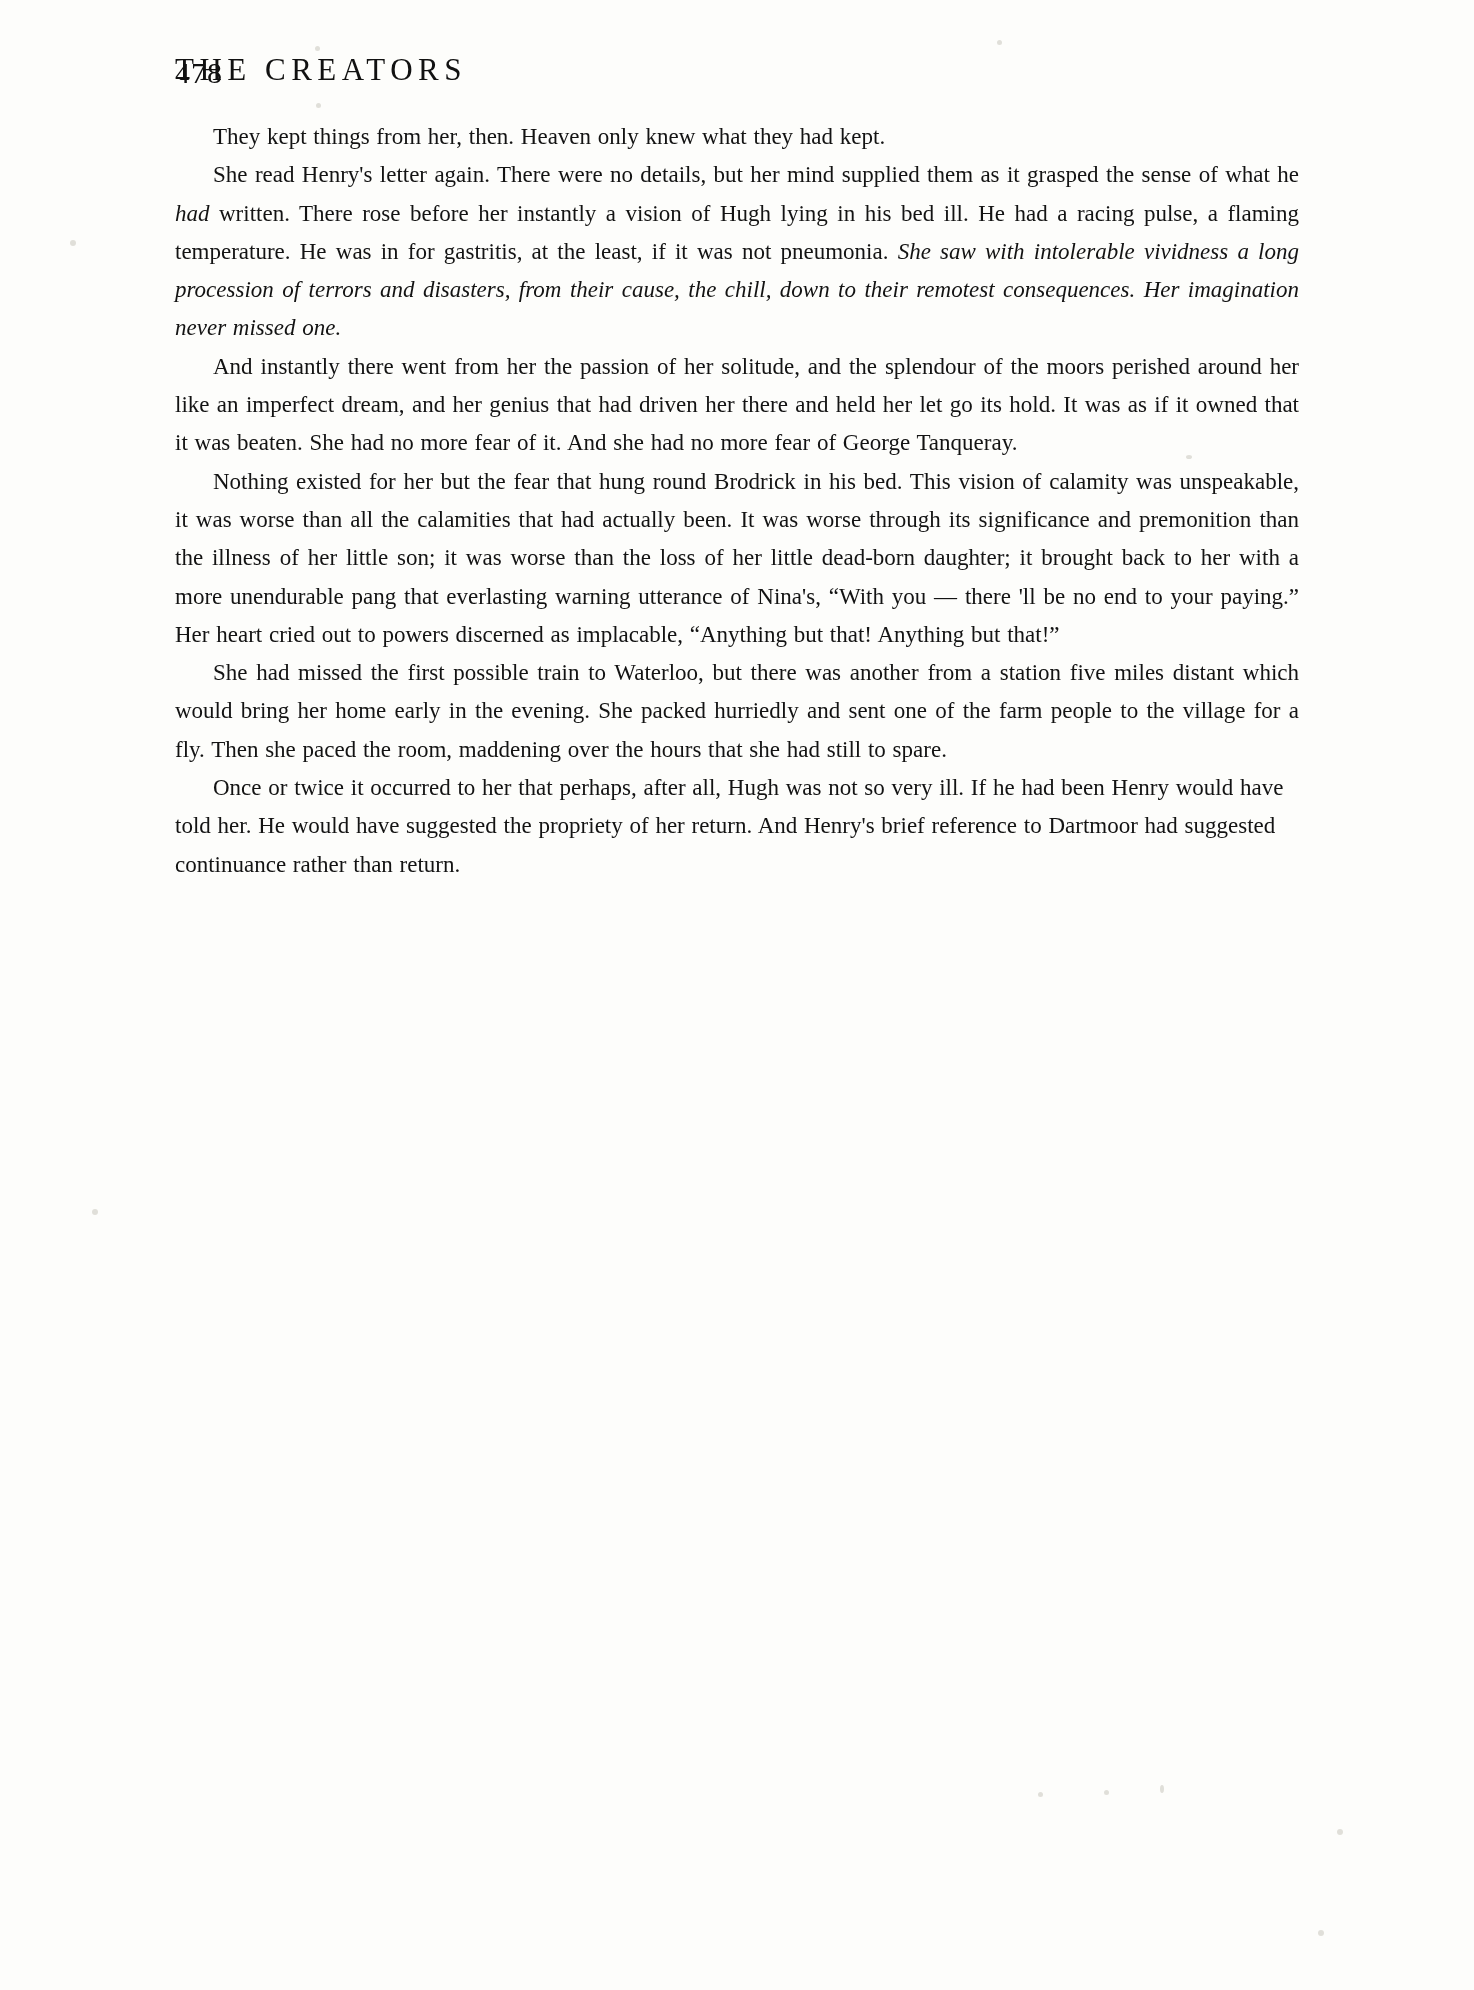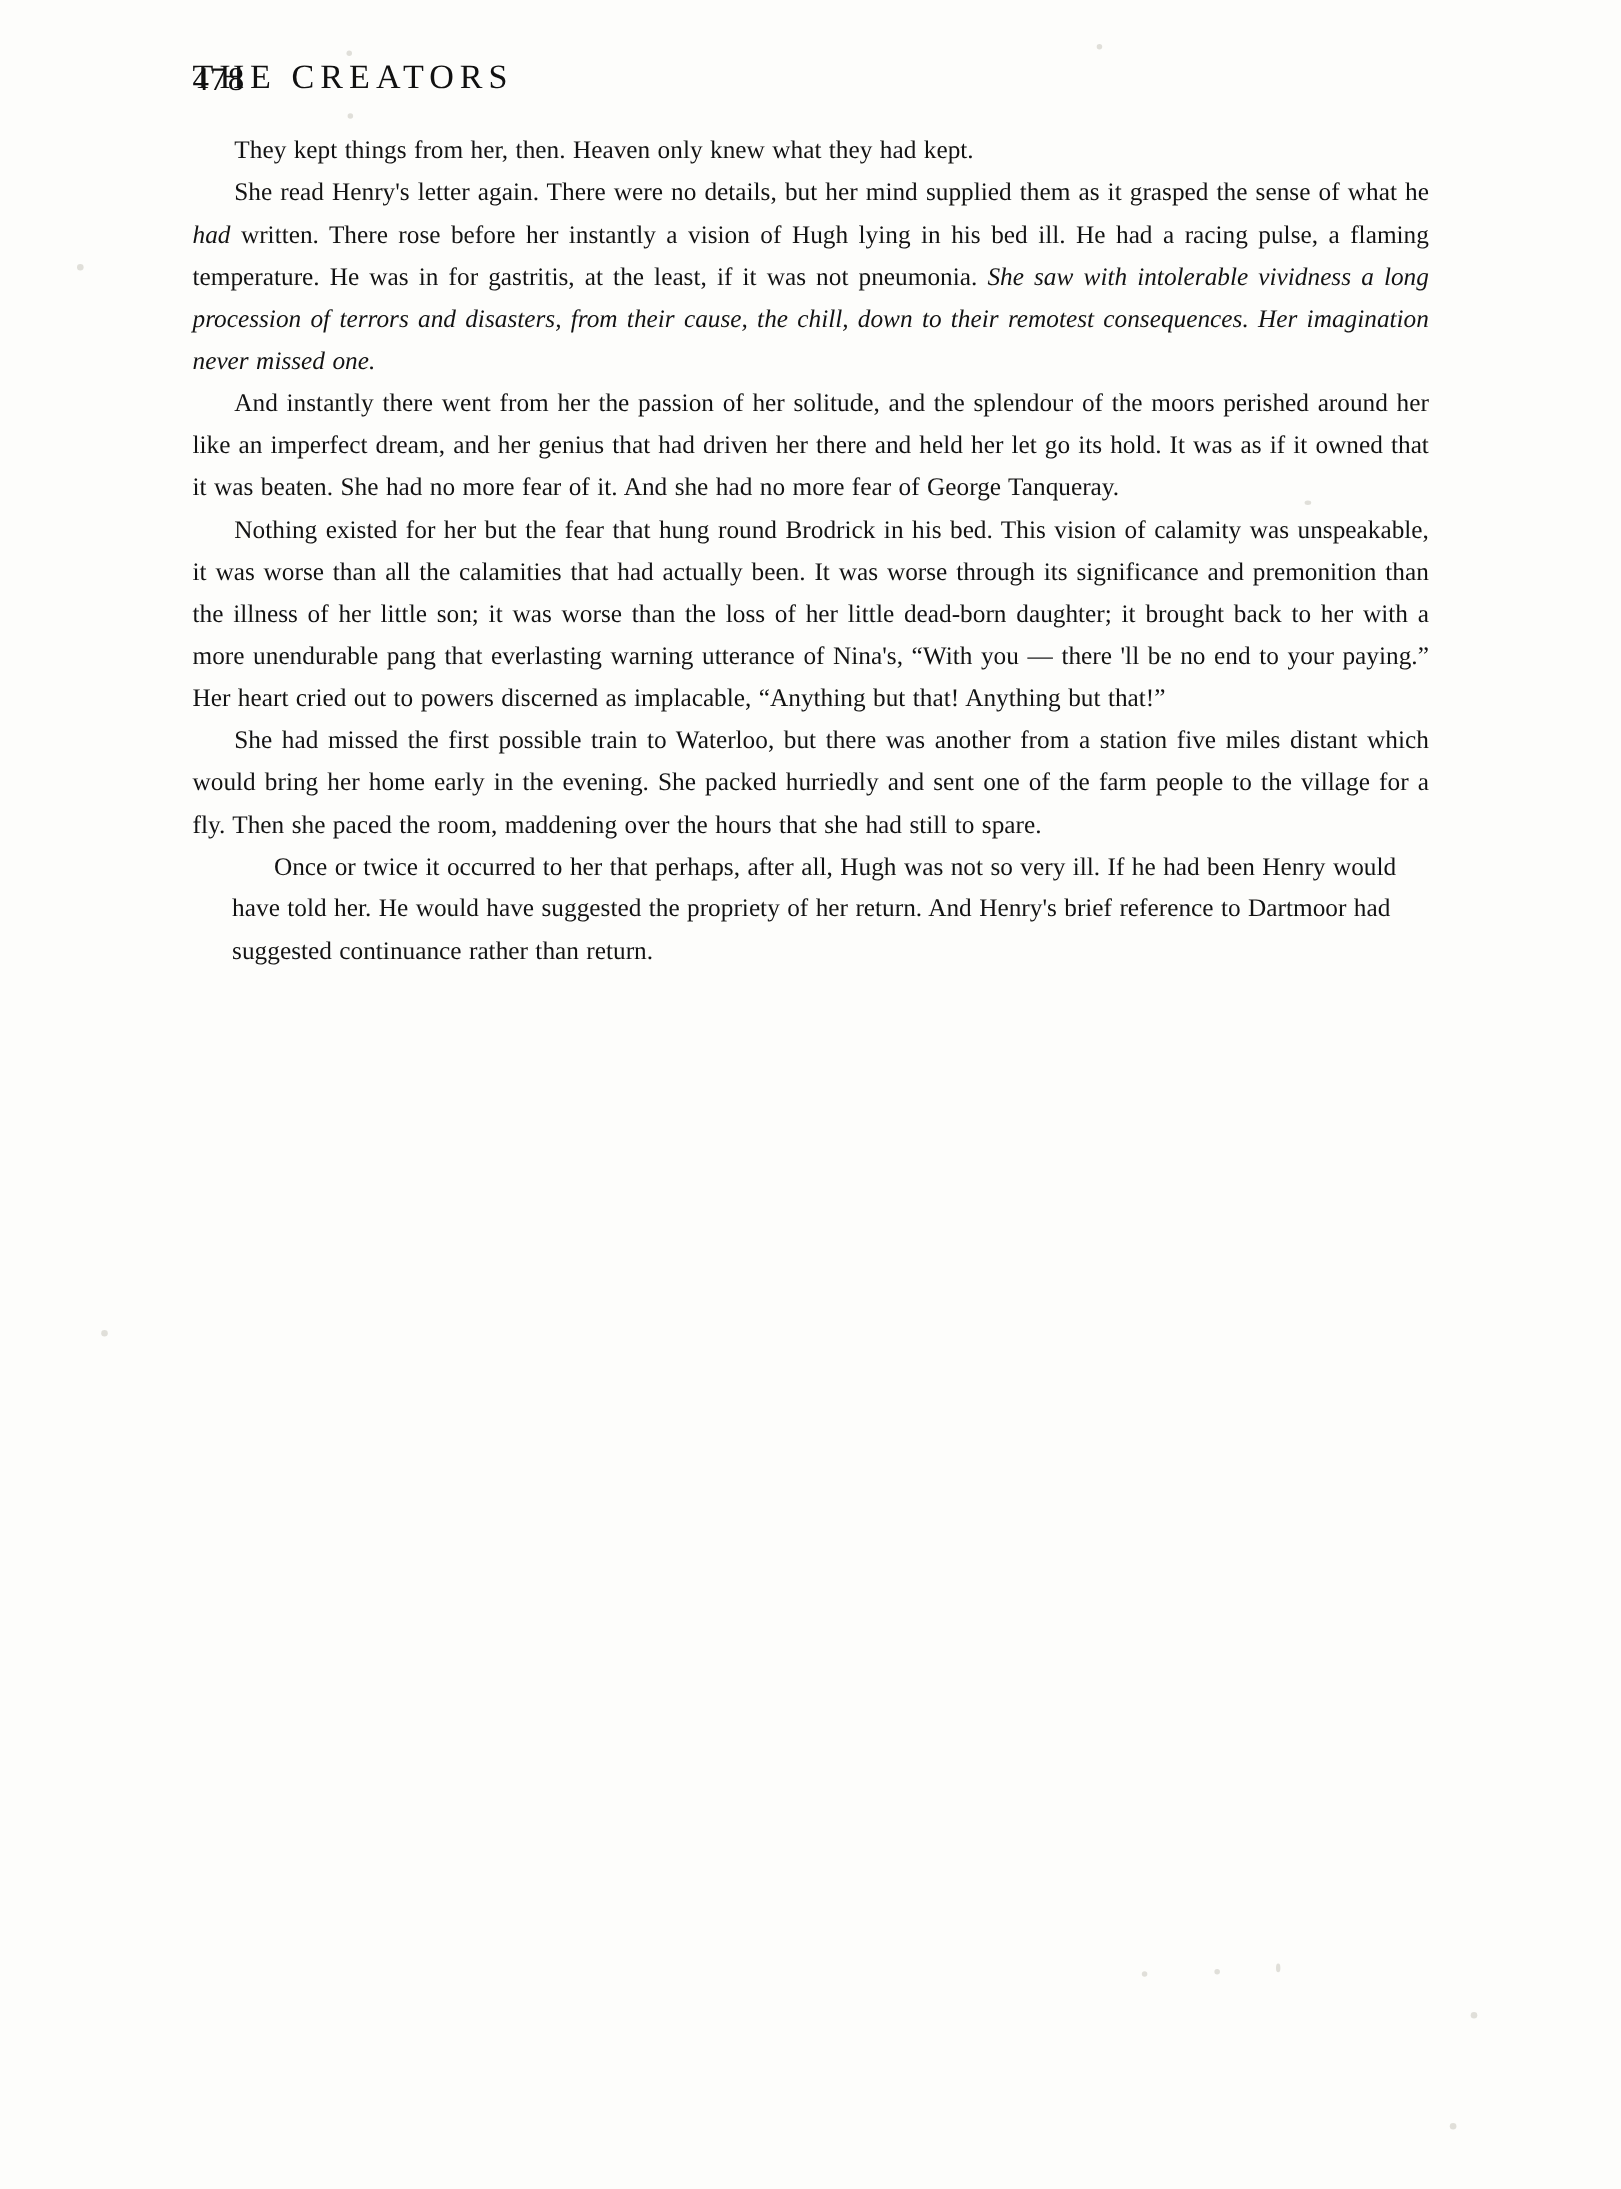--- a/index.html
+++ b/index.html
@@ -58,21 +58,20 @@
     text-justify: inter-word;
     color: #131313;
     word-spacing: 1px;
   }
   .body-text p {
     margin: 0;
     text-indent: 38px;
   }
   .body-text p:last-child {
     text-align: left;
-    margin-left: 36px;
   }
   .body-text em {
     font-style: italic;
   }
   
   .speck {
     position: absolute;
     background: #c9c6bd;
     border-radius: 50%;
     opacity: 0.55;

